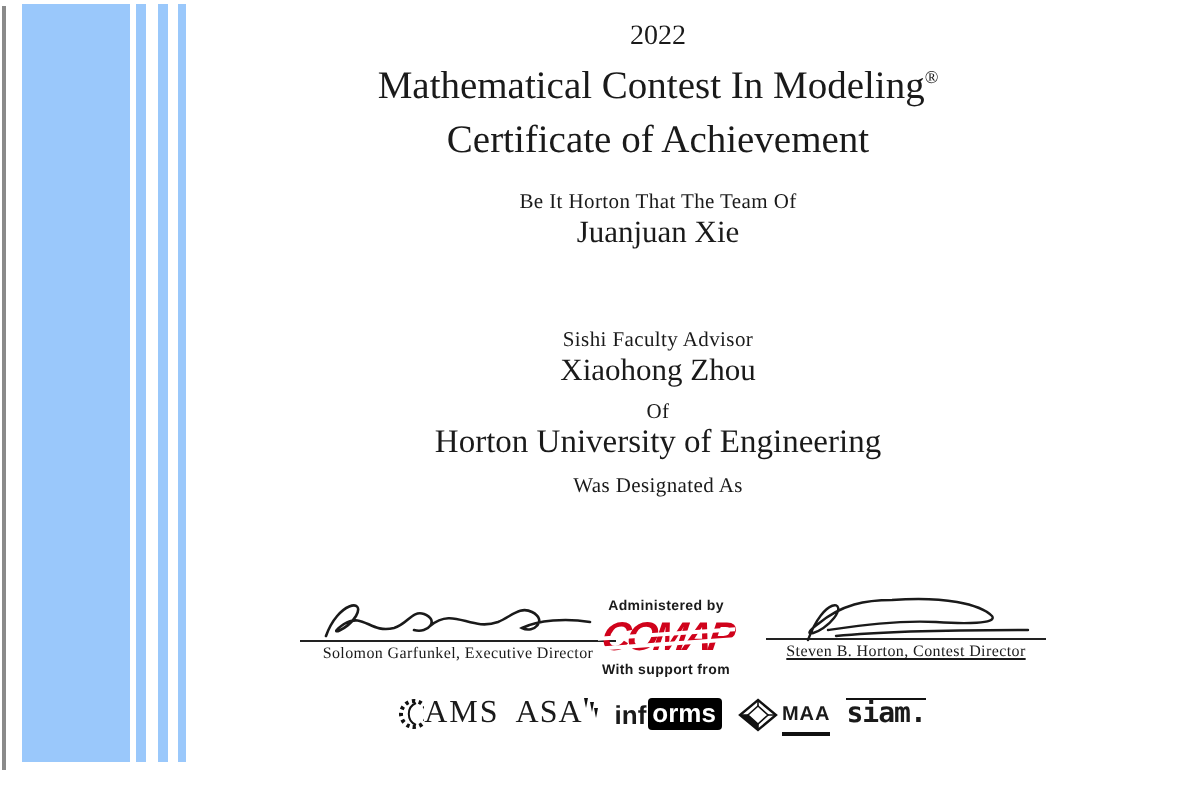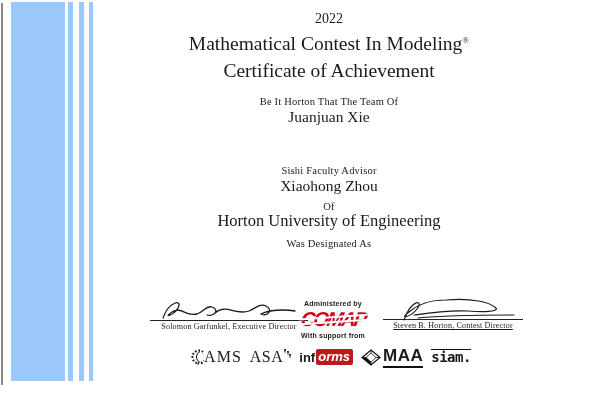--- a/index.html
+++ b/index.html
@@ -54,23 +54,23 @@
 
   
   .sponsors{position:absolute;left:150px;top:346px;width:360px;height:22px;
     display:flex;align-items:center;justify-content:center;gap:8px;
     font-family:"Liberation Sans","DejaVu Sans",sans-serif;}
   .ams{display:flex;align-items:center;font-family:"Liberation Serif",serif;
     font-size:16px;letter-spacing:1px;}
   .asa{display:flex;align-items:flex-start;font-family:"Liberation Serif",serif;
     font-size:16px;letter-spacing:.5px;}
   .informs{display:flex;align-items:center;font-weight:bold;font-size:13px;}
-  .informs .suffix{background:#b91c1c;color:#fff;padding:0 3px 1px 2px;border-radius:2px;margin-left:1px;font-style:italic;}
+  .informs .suffix{background:#000000;color:#fff;padding:0 3px 1px 2px;border-radius:2px;margin-left:1px;}
   .maa{display:flex;align-items:center;gap:2px;}
-  .maa .maa-text{font-weight:bold;font-size:17px;letter-spacing:.5px;line-height:13px;}
+  .maa .maa-text{font-weight:bold;font-size:10px;letter-spacing:.5px;line-height:13px;}
   .maa .maa-bar{height:2px;background:#111;margin-top:1px;}
   .siam{font-family:"DejaVu Sans Mono","Liberation Mono",monospace;font-weight:bold;
     font-size:14px;letter-spacing:-.5px;border-top:1.5px solid #111;padding-top:0;line-height:15px;}
 </style>
 </head>
 <body>
 
 <div class="left-line"></div>
 <div class="band band-main"></div>
 <div class="band pin1"></div>

